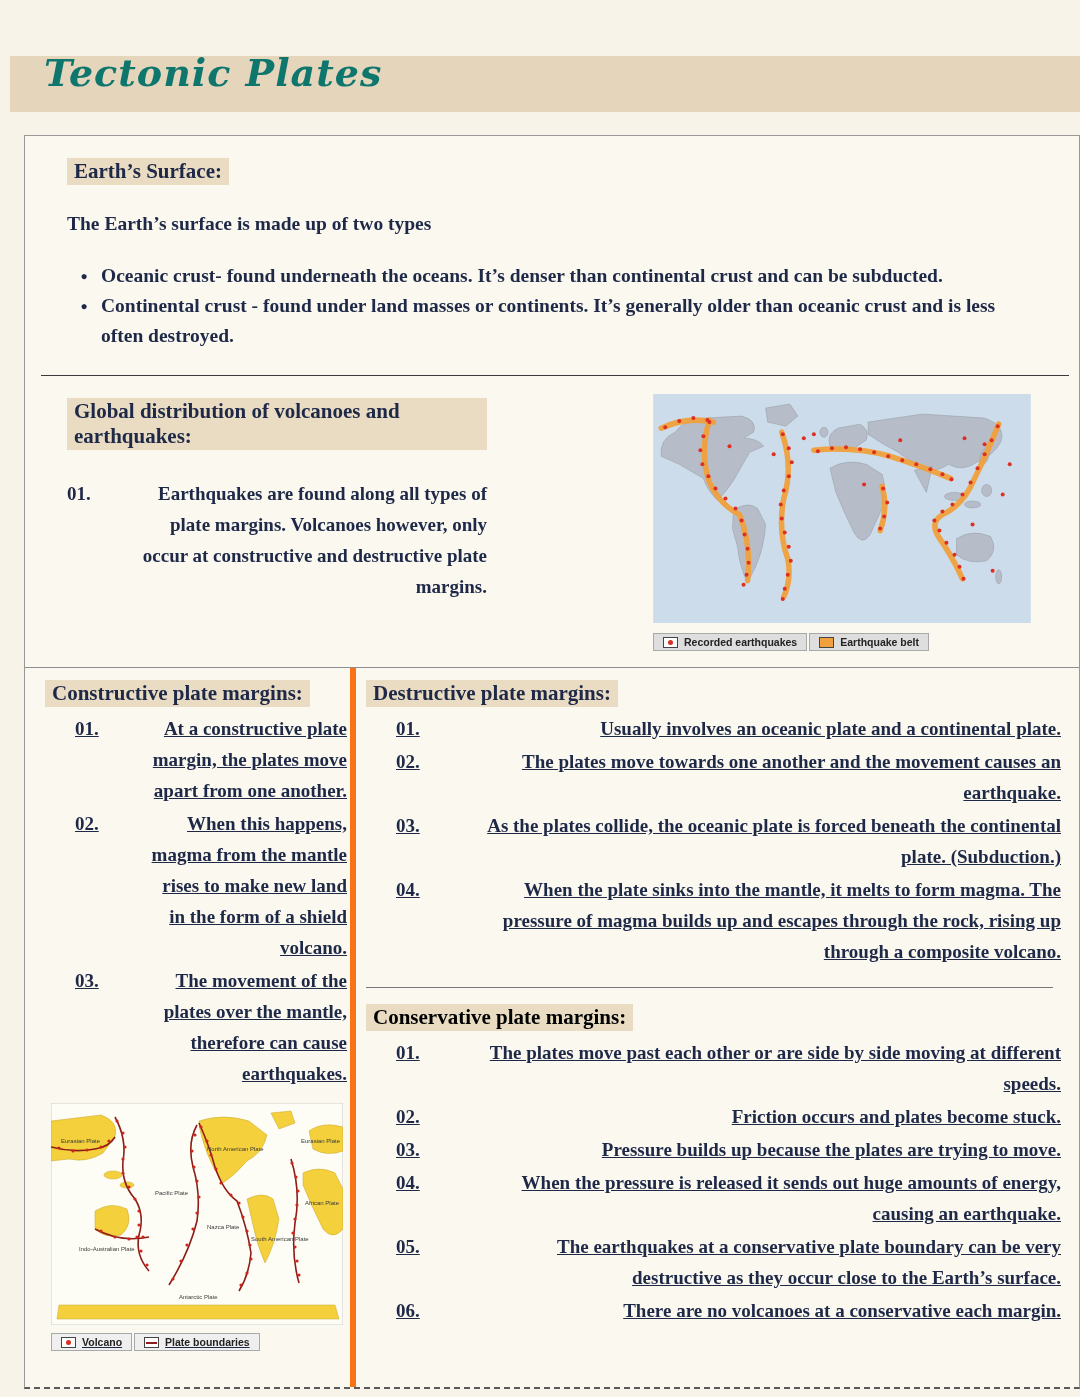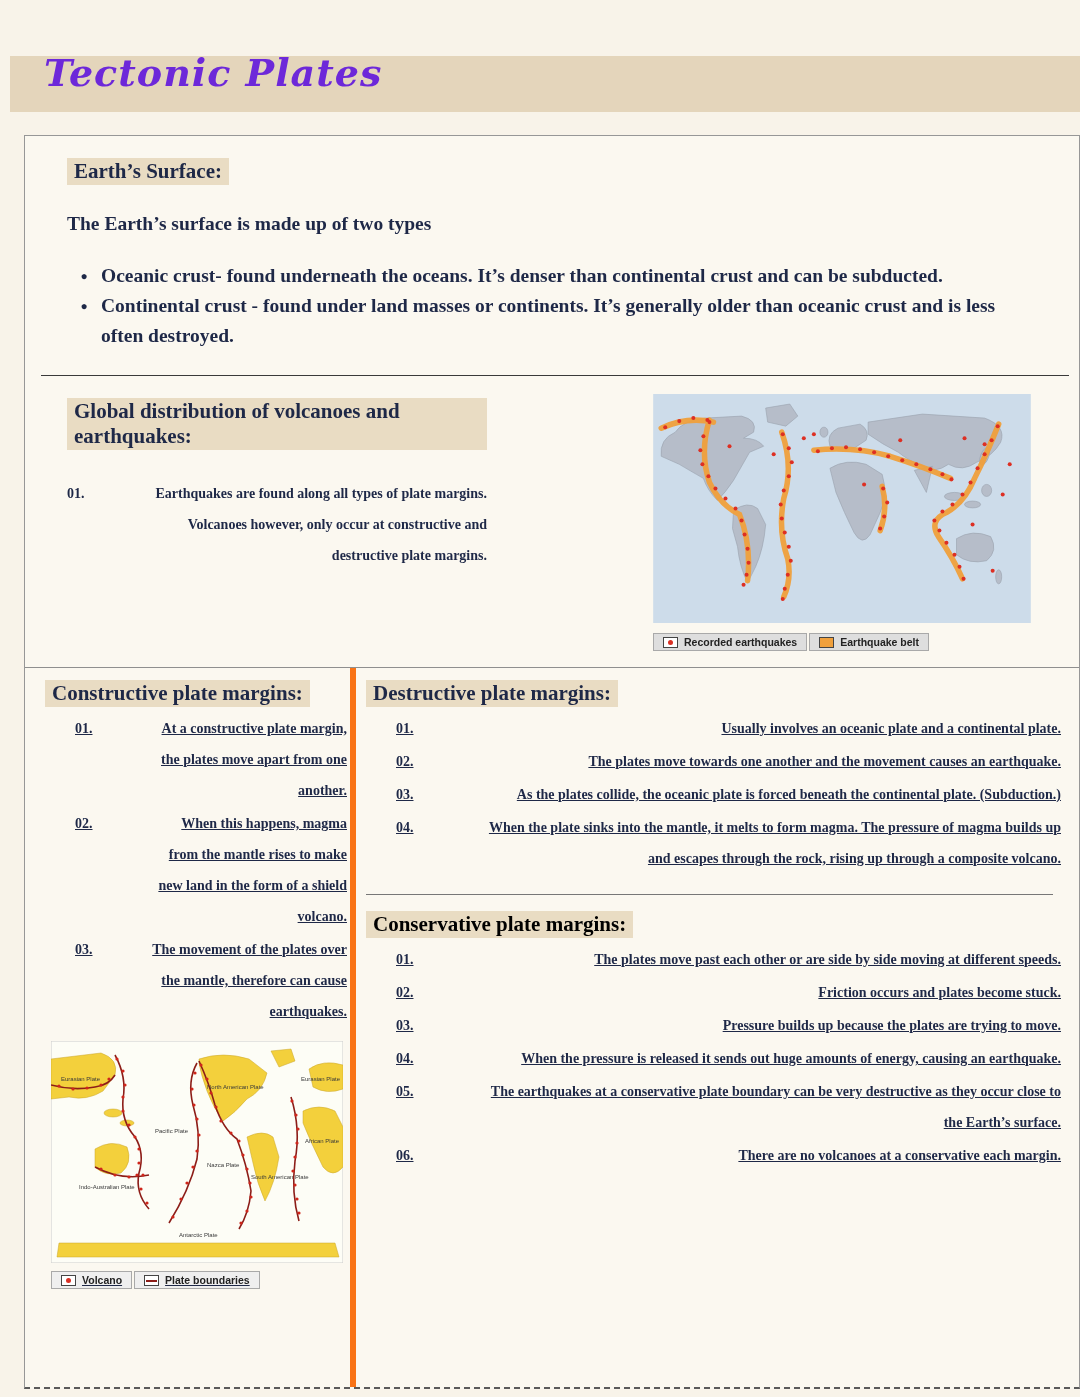--- a/index.html
+++ b/index.html
@@ -12,21 +12,21 @@
     position: relative;
     overflow: hidden;
   }
   .banner {
     position: absolute; top: 56px; left: 10px; right: 0;
     height: 56px; background: #e4d5bb;
   }
   .title {
     position: absolute; top: 50px; left: 44px;
     font-size: 38px; font-weight: bold; font-style: italic;
-    color: #6d28d9; letter-spacing: 1px;
+    color: #0f766e; letter-spacing: 1px;
     font-family: "DejaVu Serif", serif;
   }
   .sheet {
     position: absolute; top: 135px; left: 24px;
     width: 1056px; height: 1254px;
     border: 1px solid #979797;
     border-bottom: 2px dashed #5a5a5a;
     background: #fbf8f0;
     display: flex; flex-direction: column;
   }
@@ -42,21 +42,21 @@
   .bullets { margin: 26px 0 0; padding: 0; list-style: none; }
   .bullets li {
     display: flex; font-size: 19.5px; font-weight: bold; line-height: 30px;
   }
   .bullet-dot { width: 34px; flex: none; text-align: center; font-size: 12px; line-height: 30px; }
   .btext { flex: 1; padding-right: 6px; }
   .divider1 { border: 0; border-top: 1.6px solid #3a3a3a; margin: 16px 10px 0 16px; }
   .sec-global { display: flex; padding: 18px 48px 6px 42px; }
   .global-text { width: 420px; padding-top: 4px; }
   .nlist { margin-top: 28px; }
-  .nitem { display: flex; font-size: 14px; font-weight: bold; line-height: 31px; margin-bottom: 2px; gap: 37px; }
+  .nitem { display: flex; font-size: 19px; font-weight: bold; line-height: 31px; margin-bottom: 2px; gap: 37px; }
   .nnum { flex: none; width: 38px; }
   .ntext { flex: 1; text-align: right; }
   .global-map { margin-left: auto; width: 378px; }
   .legend-row { display: flex; gap: 2px; margin-top: 6px; }
   .chip {
     display: flex; align-items: center; gap: 6px;
     background: #dedede; border: 1px solid #a9a9a9;
     padding: 2px 9px;
     font-family: "Liberation Sans", sans-serif;
     font-size: 10.5px; font-weight: bold; color: #222;

